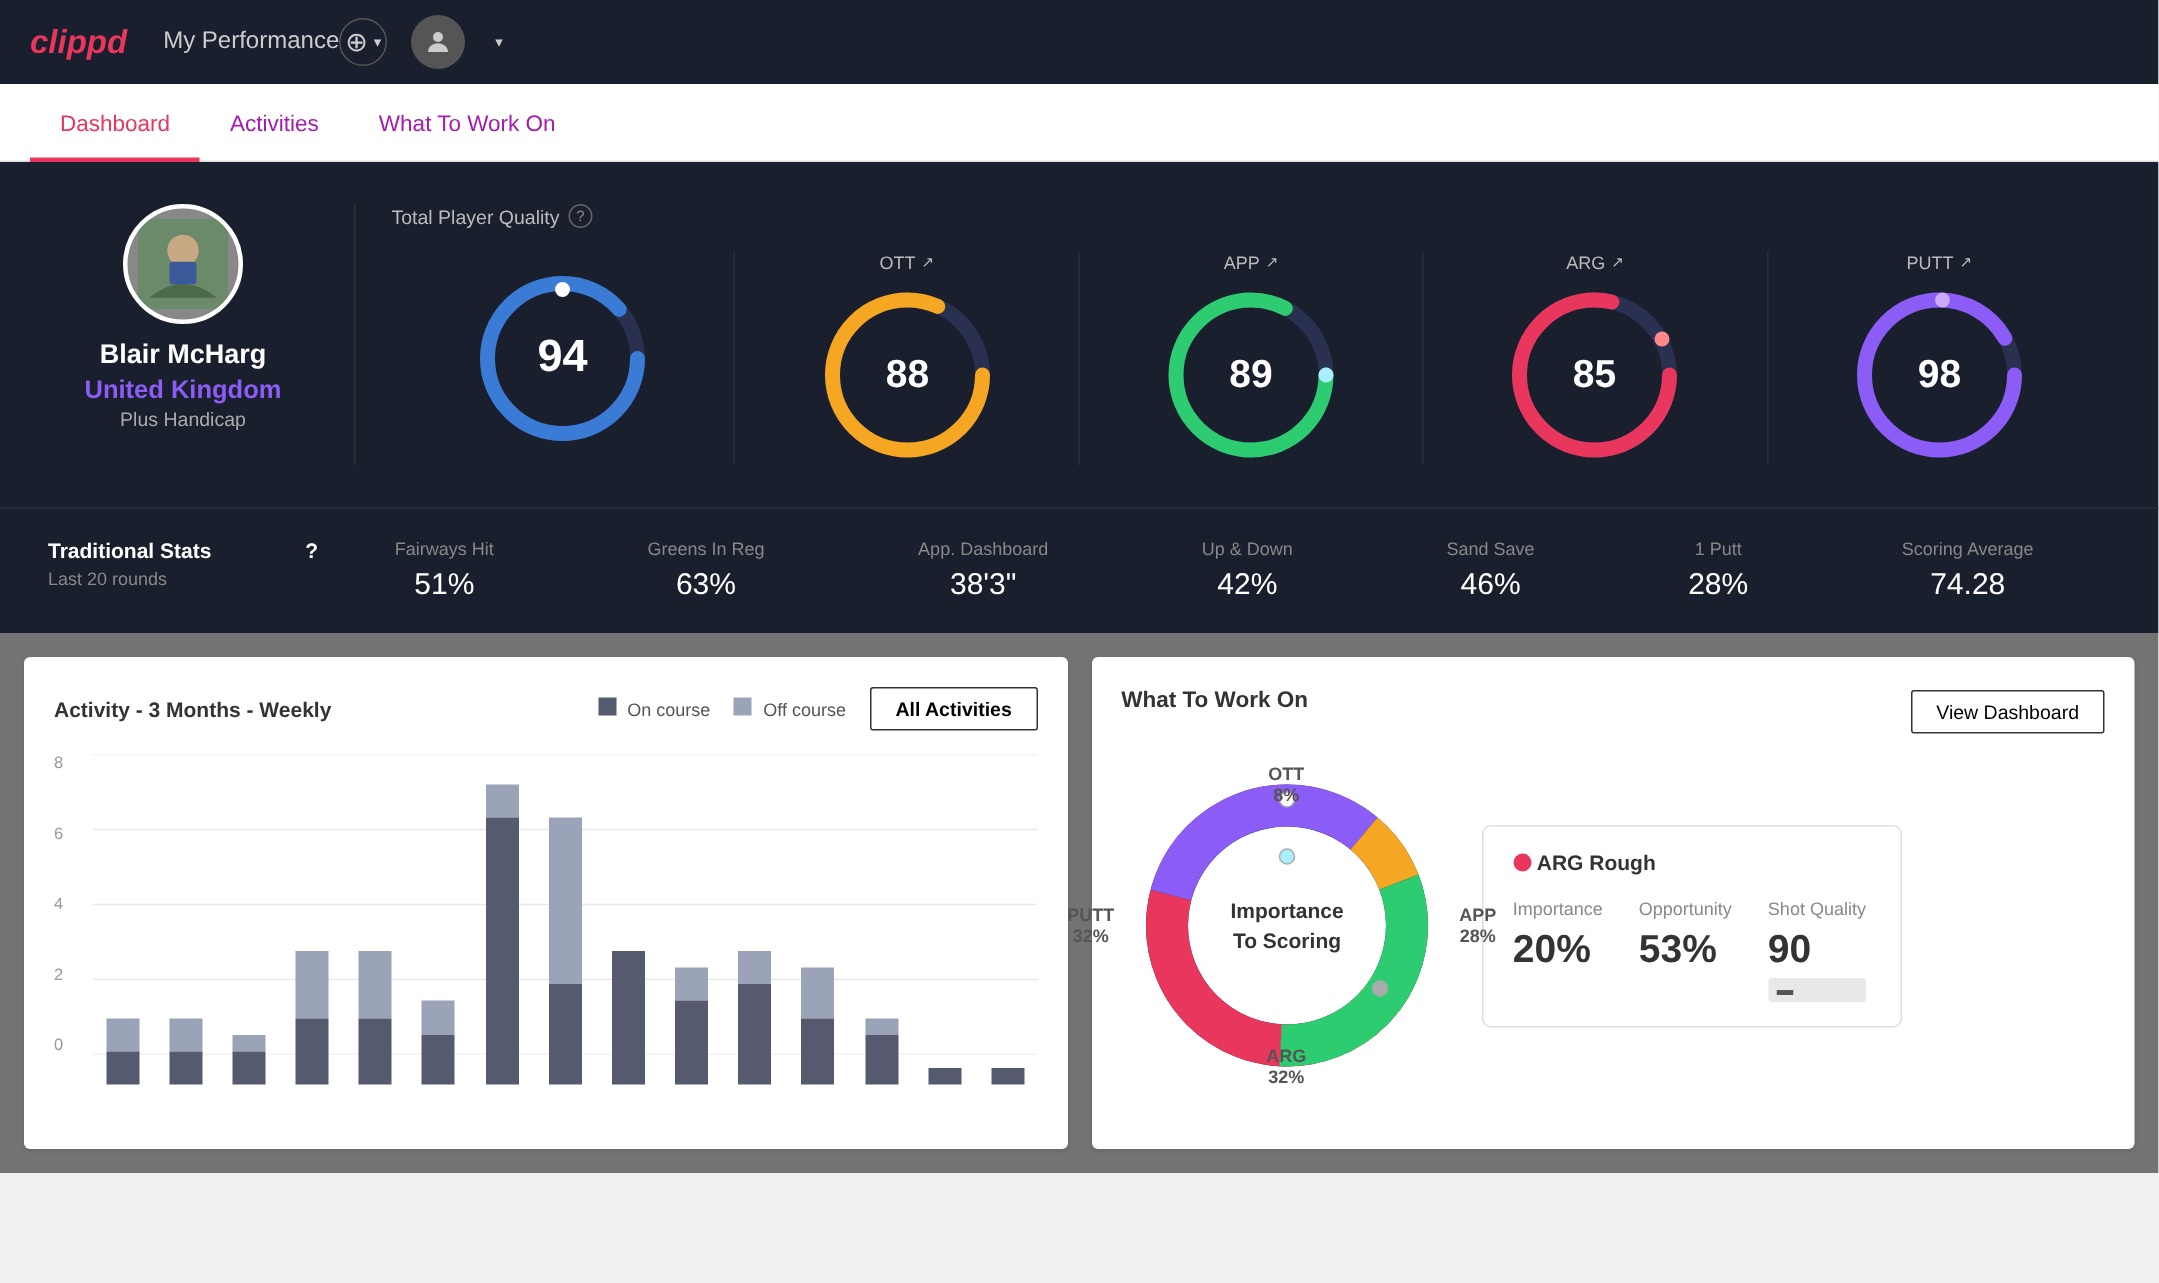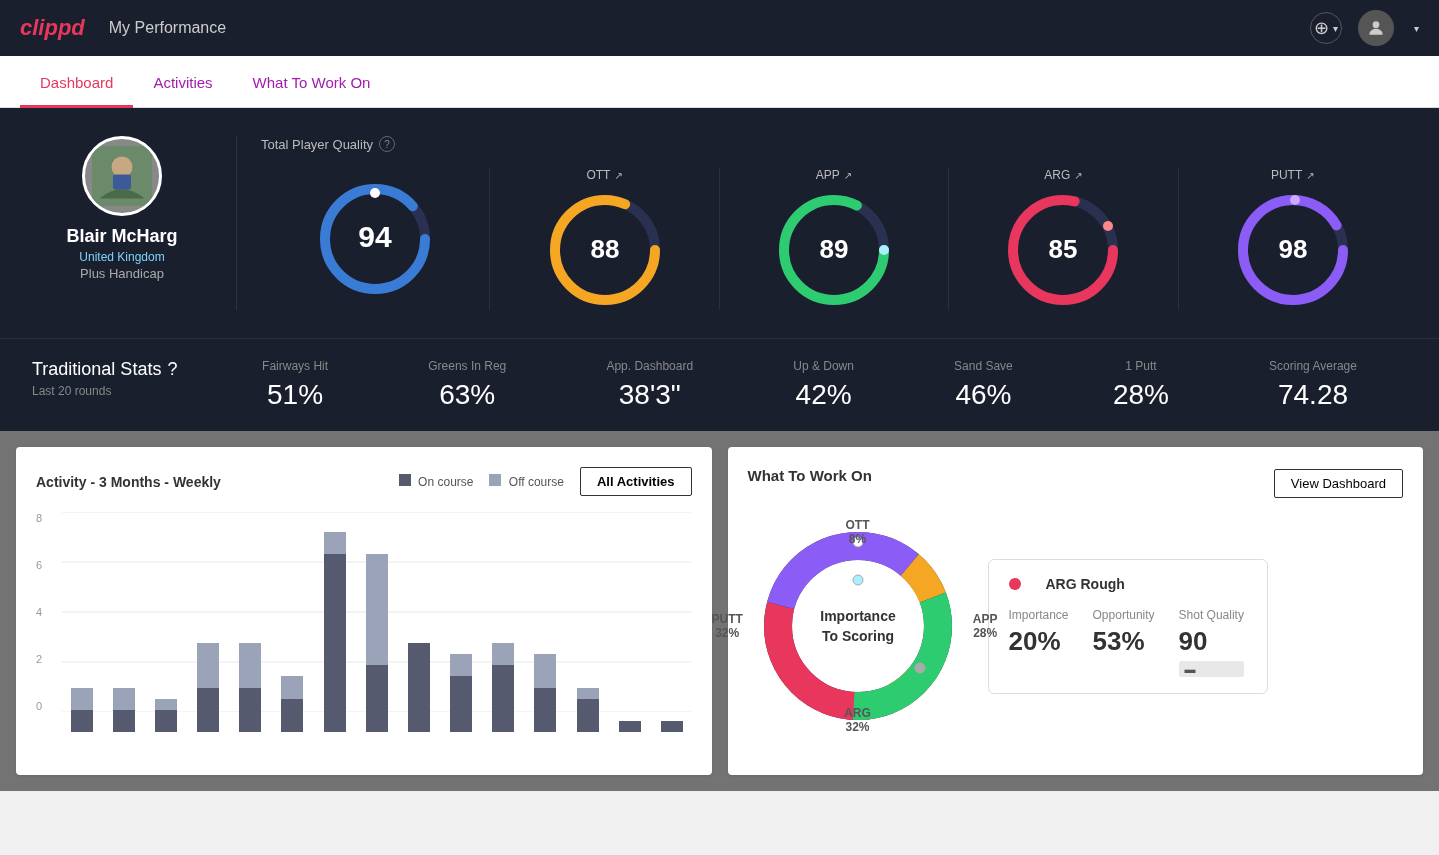--- a/index.html
+++ b/index.html
@@ -5,21 +5,21 @@
     * { box-sizing: border-box; margin: 0; padding: 0; }
     body { font-family: -apple-system, BlinkMacSystemFont, 'Segoe UI', sans-serif; background: #f0f0f0; color: #333; }
 
     
     .header {
       background: #1a1f2e;
       display: flex;
       align-items: center;
       padding: 0 20px;
       height: 56px;
-      justify-content: space-between;
+      justify-content: flex-start;
     }
     .logo { color: #e8365d; font-size: 22px; font-weight: 700; font-style: italic; }
     .header-title { color: #ccc; font-size: 16px; margin-left: 24px; }
     .header-left { display: flex; align-items: center; }
     .header-right { display: flex; align-items: center; gap: 16px; }
     .header-icon-btn {
       background: transparent; border: 1.5px solid #555; border-radius: 50%; width: 32px; height: 32px;
       display: flex; align-items: center; justify-content: center; color: #ccc; cursor: pointer; font-size: 18px;
     }
     .avatar-btn {
@@ -57,21 +57,21 @@
       color: #fff;
     }
     .hero-top { display: flex; align-items: flex-start; gap: 0; }
     .player-info { display: flex; flex-direction: column; align-items: center; min-width: 180px; }
     .player-avatar {
       width: 80px; height: 80px; border-radius: 50%; background: #888;
       border: 3px solid #fff; overflow: hidden; display: flex; align-items: center; justify-content: center;
     }
     .player-avatar svg { width: 60px; height: 60px; }
     .player-name { font-size: 18px; font-weight: 700; margin-top: 10px; }
-    .player-country { font-size: 12px; color: #7dd3fc; margin-top: 3px; }
+    .player-country { font-size: 17px; color: #8b5cf6; margin-top: 3px; font-weight: bold; }
     .player-handicap { font-size: 13px; color: #aaa; margin-top: 2px; }
 
     .divider-v { width: 1px; background: #333; margin: 0 24px; align-self: stretch; }
 
     .quality-section { flex: 1; }
     .quality-label { font-size: 13px; color: #bbb; margin-bottom: 16px; display: flex; align-items: center; gap: 6px; }
     .quality-label .help { border: 1px solid #666; border-radius: 50%; width: 16px; height: 16px; font-size: 10px; display: inline-flex; align-items: center; justify-content: center; color: #888; cursor: pointer; }
     .gauges { display: flex; align-items: center; gap: 0; }
 
     .gauge-item { display: flex; flex-direction: column; align-items: center; flex: 1; position: relative; }
@@ -86,26 +86,26 @@
     .stats-bar {
       background: #1a1f2e;
       border-top: 1px solid #2a2f3e;
       padding: 20px 32px;
       display: flex;
       align-items: flex-start;
       gap: 0;
       color: #fff;
     }
     .stats-bar-label { min-width: 180px; }
-    .stats-bar-label .title { font-size: 18px; font-weight: 400; display: flex; align-items: center; gap: 6px; }
+    .stats-bar-label .title { font-size: 14px; font-weight: 700; display: flex; align-items: center; gap: 6px; justify-content: space-between; }
     .stats-bar-label .subtitle { font-size: 12px; color: #888; margin-top: 4px; }
     .stat-items { display: flex; flex: 1; justify-content: space-around; }
     .stat-item { display: flex; flex-direction: column; align-items: center; text-align: center; }
     .stat-item .stat-label { font-size: 12px; color: #888; margin-bottom: 6px; }
-    .stat-item .stat-value { font-size: 28px; font-weight: 300; }
+    .stat-item .stat-value { font-size: 20px; font-weight: 300; }
 
     
     .bottom { display: flex; gap: 16px; padding: 16px; background: #737373; min-height: 360px; }
 
     .panel { background: #fff; border-radius: 4px; padding: 20px; flex: 1; box-shadow: 0 1px 3px rgba(0,0,0,0.1); }
 
     .panel-title { font-size: 15px; font-weight: 600; color: #333; margin-bottom: 16px; }
 
     
     .chart-header { display: flex; align-items: center; justify-content: space-between; margin-bottom: 16px; }
@@ -124,21 +124,21 @@
     .wtwo-header { display: flex; align-items: center; justify-content: space-between; margin-bottom: 16px; }
     .view-dashboard-btn {
       border: 1.5px solid #333; background: #fff; padding: 6px 16px; font-size: 13px; cursor: pointer;
       border-radius: 2px; font-weight: 500;
     }
     .wtwo-content { display: flex; gap: 20px; align-items: center; }
     .donut-container { position: relative; width: 220px; height: 220px; flex-shrink: 0; }
 
     
     .info-card { border: 1px solid #ddd; border-radius: 6px; padding: 16px 20px; min-width: 280px; }
-    .info-card-title { display: flex; align-items: center; gap: 25px; font-size: 14px; font-weight: 600; margin-bottom: 16px; }
+    .info-card-title { display: flex; align-items: center; gap: 4px; font-size: 14px; font-weight: 600; margin-bottom: 16px; }
     .info-card-title .dot { width: 12px; height: 12px; border-radius: 50%; background: #e8365d; }
     .info-card-metrics { display: flex; gap: 24px; }
     .metric { display: flex; flex-direction: column; }
     .metric-label { font-size: 12px; color: #888; margin-bottom: 4px; }
     .metric-value { font-size: 26px; font-weight: 700; color: #333; }
     .metric-badge { background: #e8e8e8; color: #555; font-size: 11px; padding: 2px 6px; border-radius: 2px; margin-top: 4px; display: inline-block; }
   </style>
 </head>
 <body>
 

